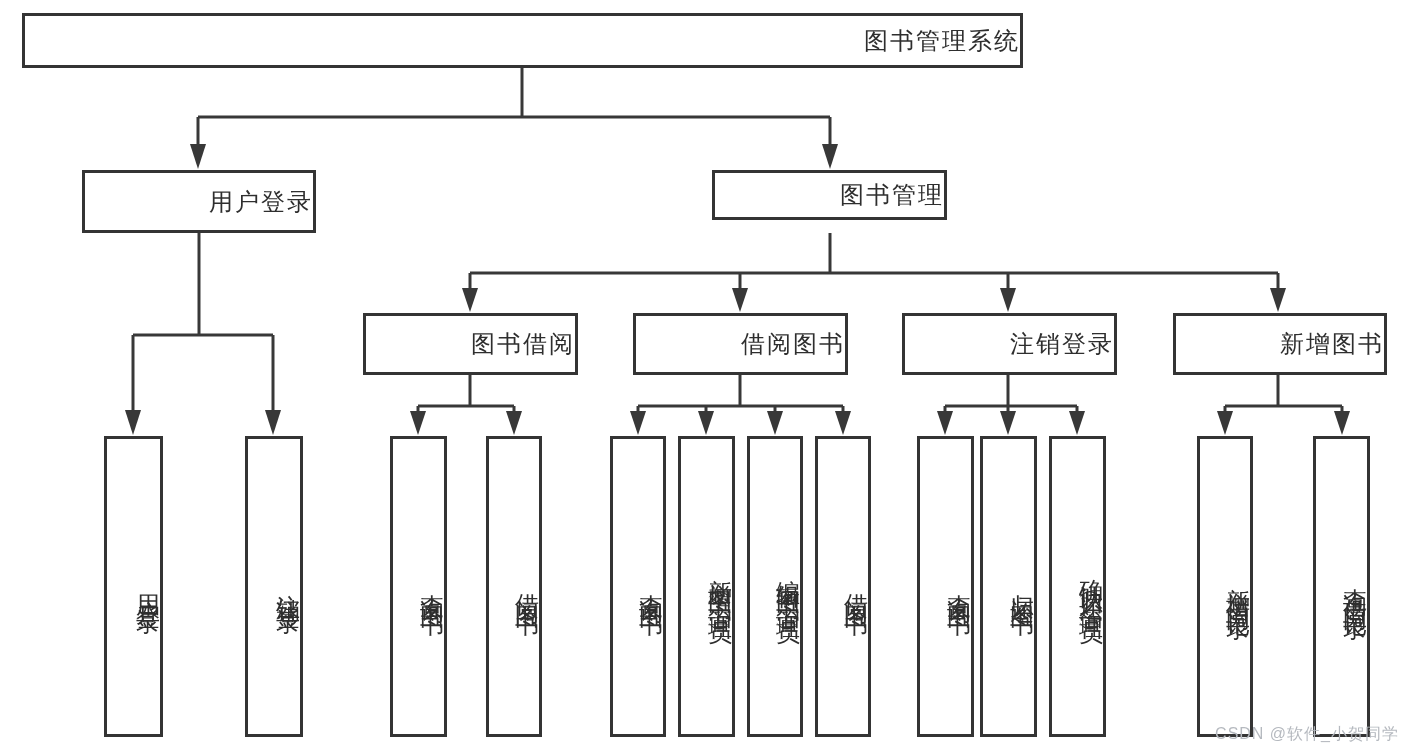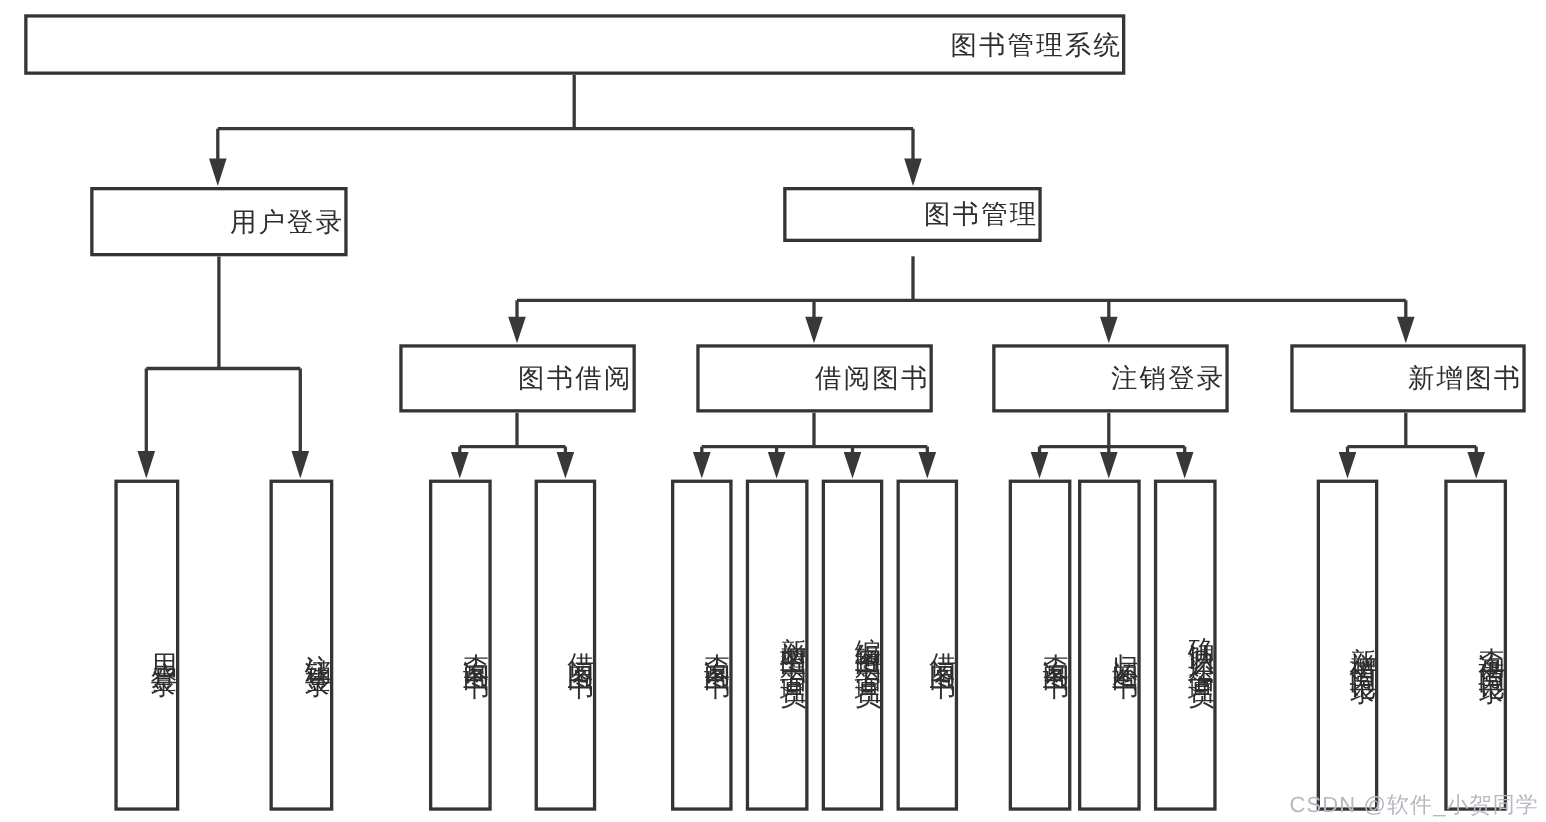--- a/index.html
+++ b/index.html
@@ -25,21 +25,21 @@
   }
   .box.v span{
     writing-mode:vertical-rl;
     text-orientation:mixed;
     font-size:24px;letter-spacing:6px;line-height:1;
     white-space:nowrap;
   }
   #watermark{
     position:absolute;z-index:3;
     right:6px;bottom:2px;
-    font-size:20px;letter-spacing:1px;
+    font-size:16px;letter-spacing:1px;
     color:#b5b9bf;
     white-space:nowrap;
   }
 </style>
 </head>
 <body>
 
 <div id="stage">
 
   <svg id="wires" width="1405" height="747" viewBox="0 0 1405 747">

